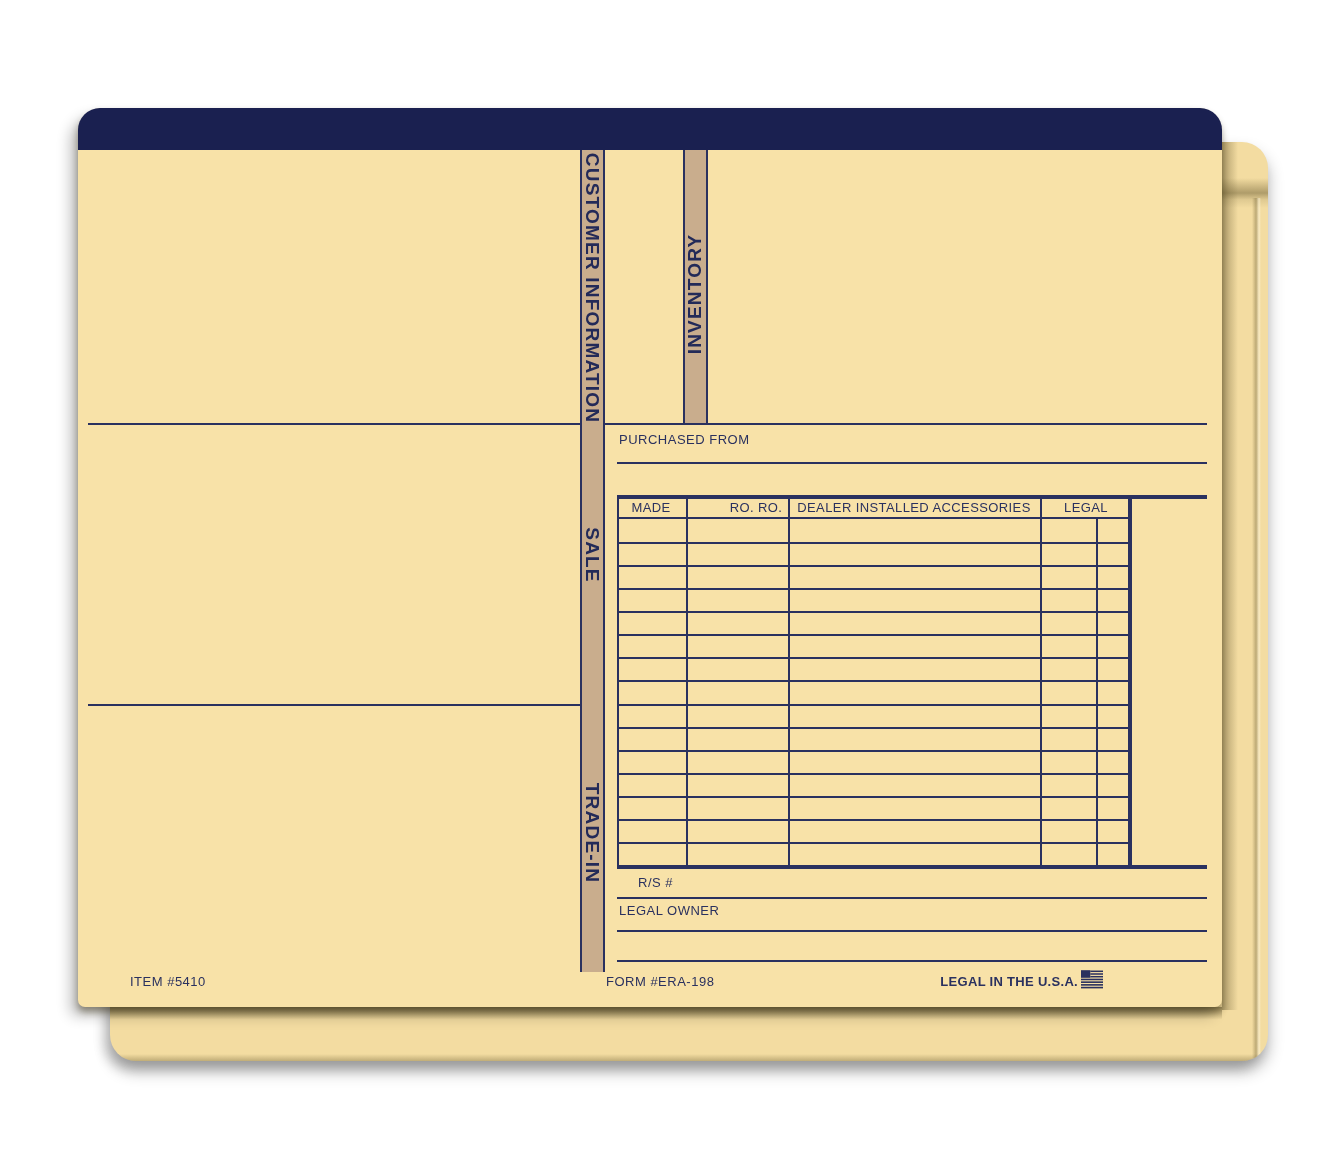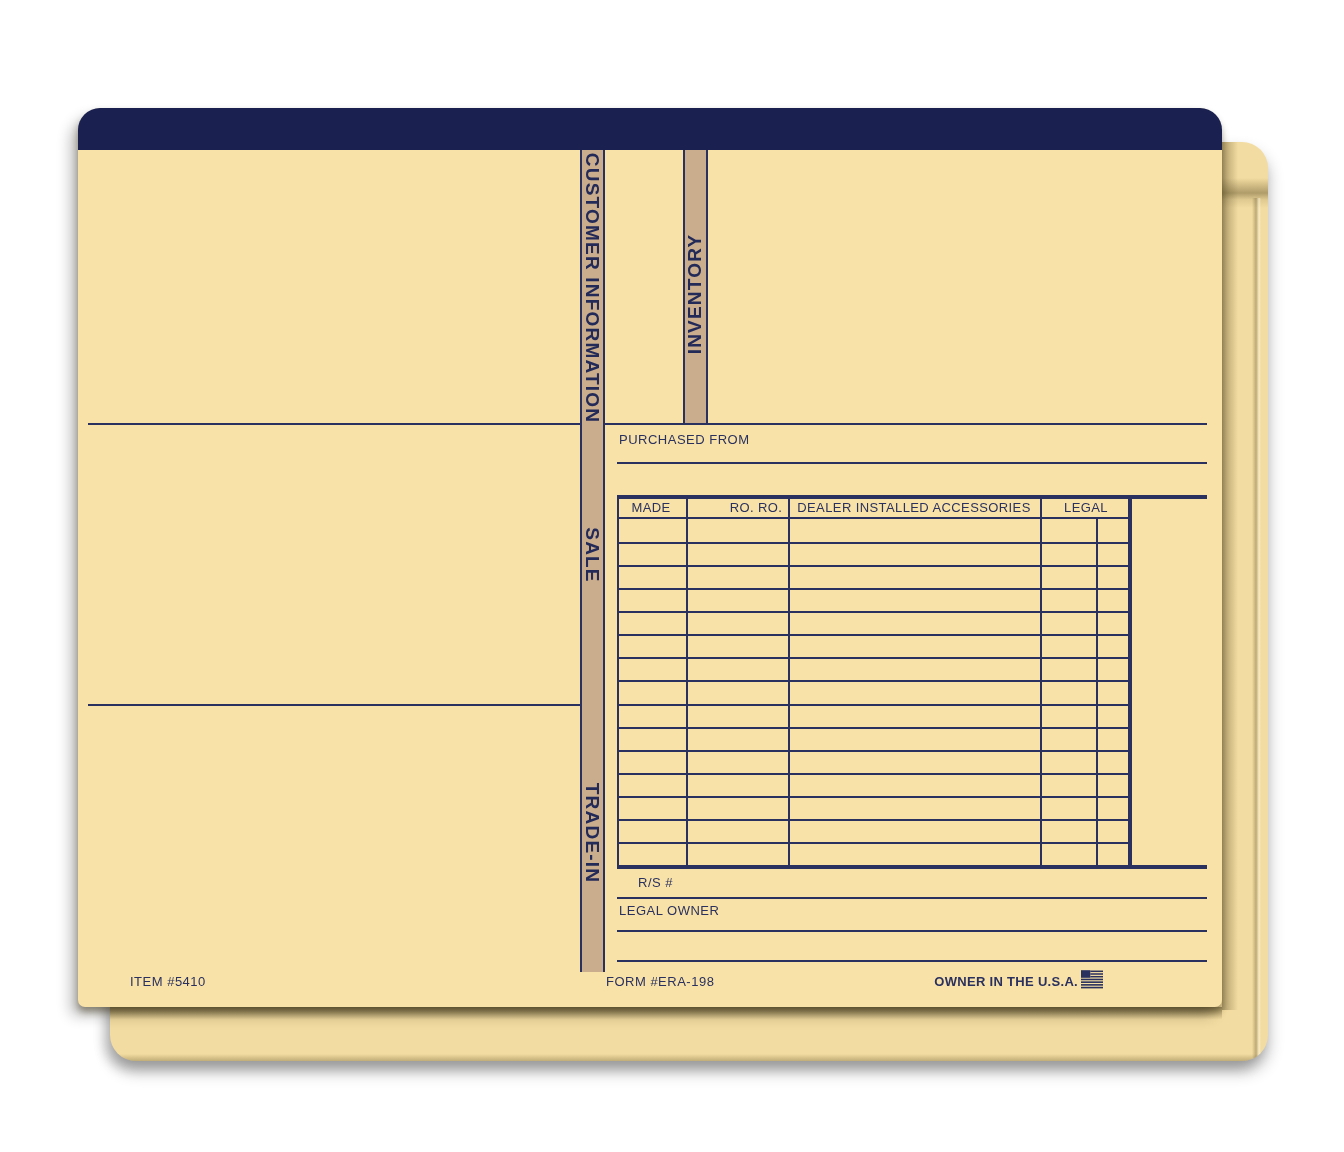--- a/index.html
+++ b/index.html
@@ -114,21 +114,21 @@
     </div>
 
   <div class="abs lbl" style="left:560px;top:767px;">R/S #</div>
   <div class="abs hline" style="left:539px;top:789px;width:590px;"></div>
   <div class="abs lbl" style="left:541px;top:795px;">LEGAL OWNER</div>
   <div class="abs hline" style="left:539px;top:822px;width:590px;"></div>
   <div class="abs hline" style="left:539px;top:852px;width:590px;"></div>
 
   <div class="abs lbl" style="left:24px;top:866px;margin-left:28px;">ITEM #5410</div>
   <div class="abs lbl" style="left:528px;top:866px;">FORM #ERA-198</div>
-  <div class="abs lbl bold" id="made-in-text" style="left:780px;top:866px;">OWNER IN THE U.S.A.</div>
+  <div class="abs lbl bold" id="made-in-text" style="left:780px;top:866px;">LEGAL IN THE U.S.A.</div>
   <div class="abs" style="left:1003px;top:862px;width:22px;height:19px;">
     <svg width="22" height="19" viewBox="0 0 26 22" xmlns="http://www.w3.org/2000/svg">
       <rect x="0" y="0" width="11" height="9" fill="#2a315f"></rect>
       <rect x="11" y="0.4" width="15" height="1.8" fill="#2a315f"></rect>
       <rect x="11" y="3.6" width="15" height="1.8" fill="#2a315f"></rect>
       <rect x="11" y="6.8" width="15" height="1.8" fill="#2a315f"></rect>
       <rect x="0" y="10.0" width="26" height="1.9" fill="#2a315f"></rect>
       <rect x="0" y="13.2" width="26" height="1.9" fill="#2a315f"></rect>
       <rect x="0" y="16.4" width="26" height="1.9" fill="#2a315f"></rect>
       <rect x="0" y="19.6" width="26" height="1.9" fill="#2a315f"></rect>

